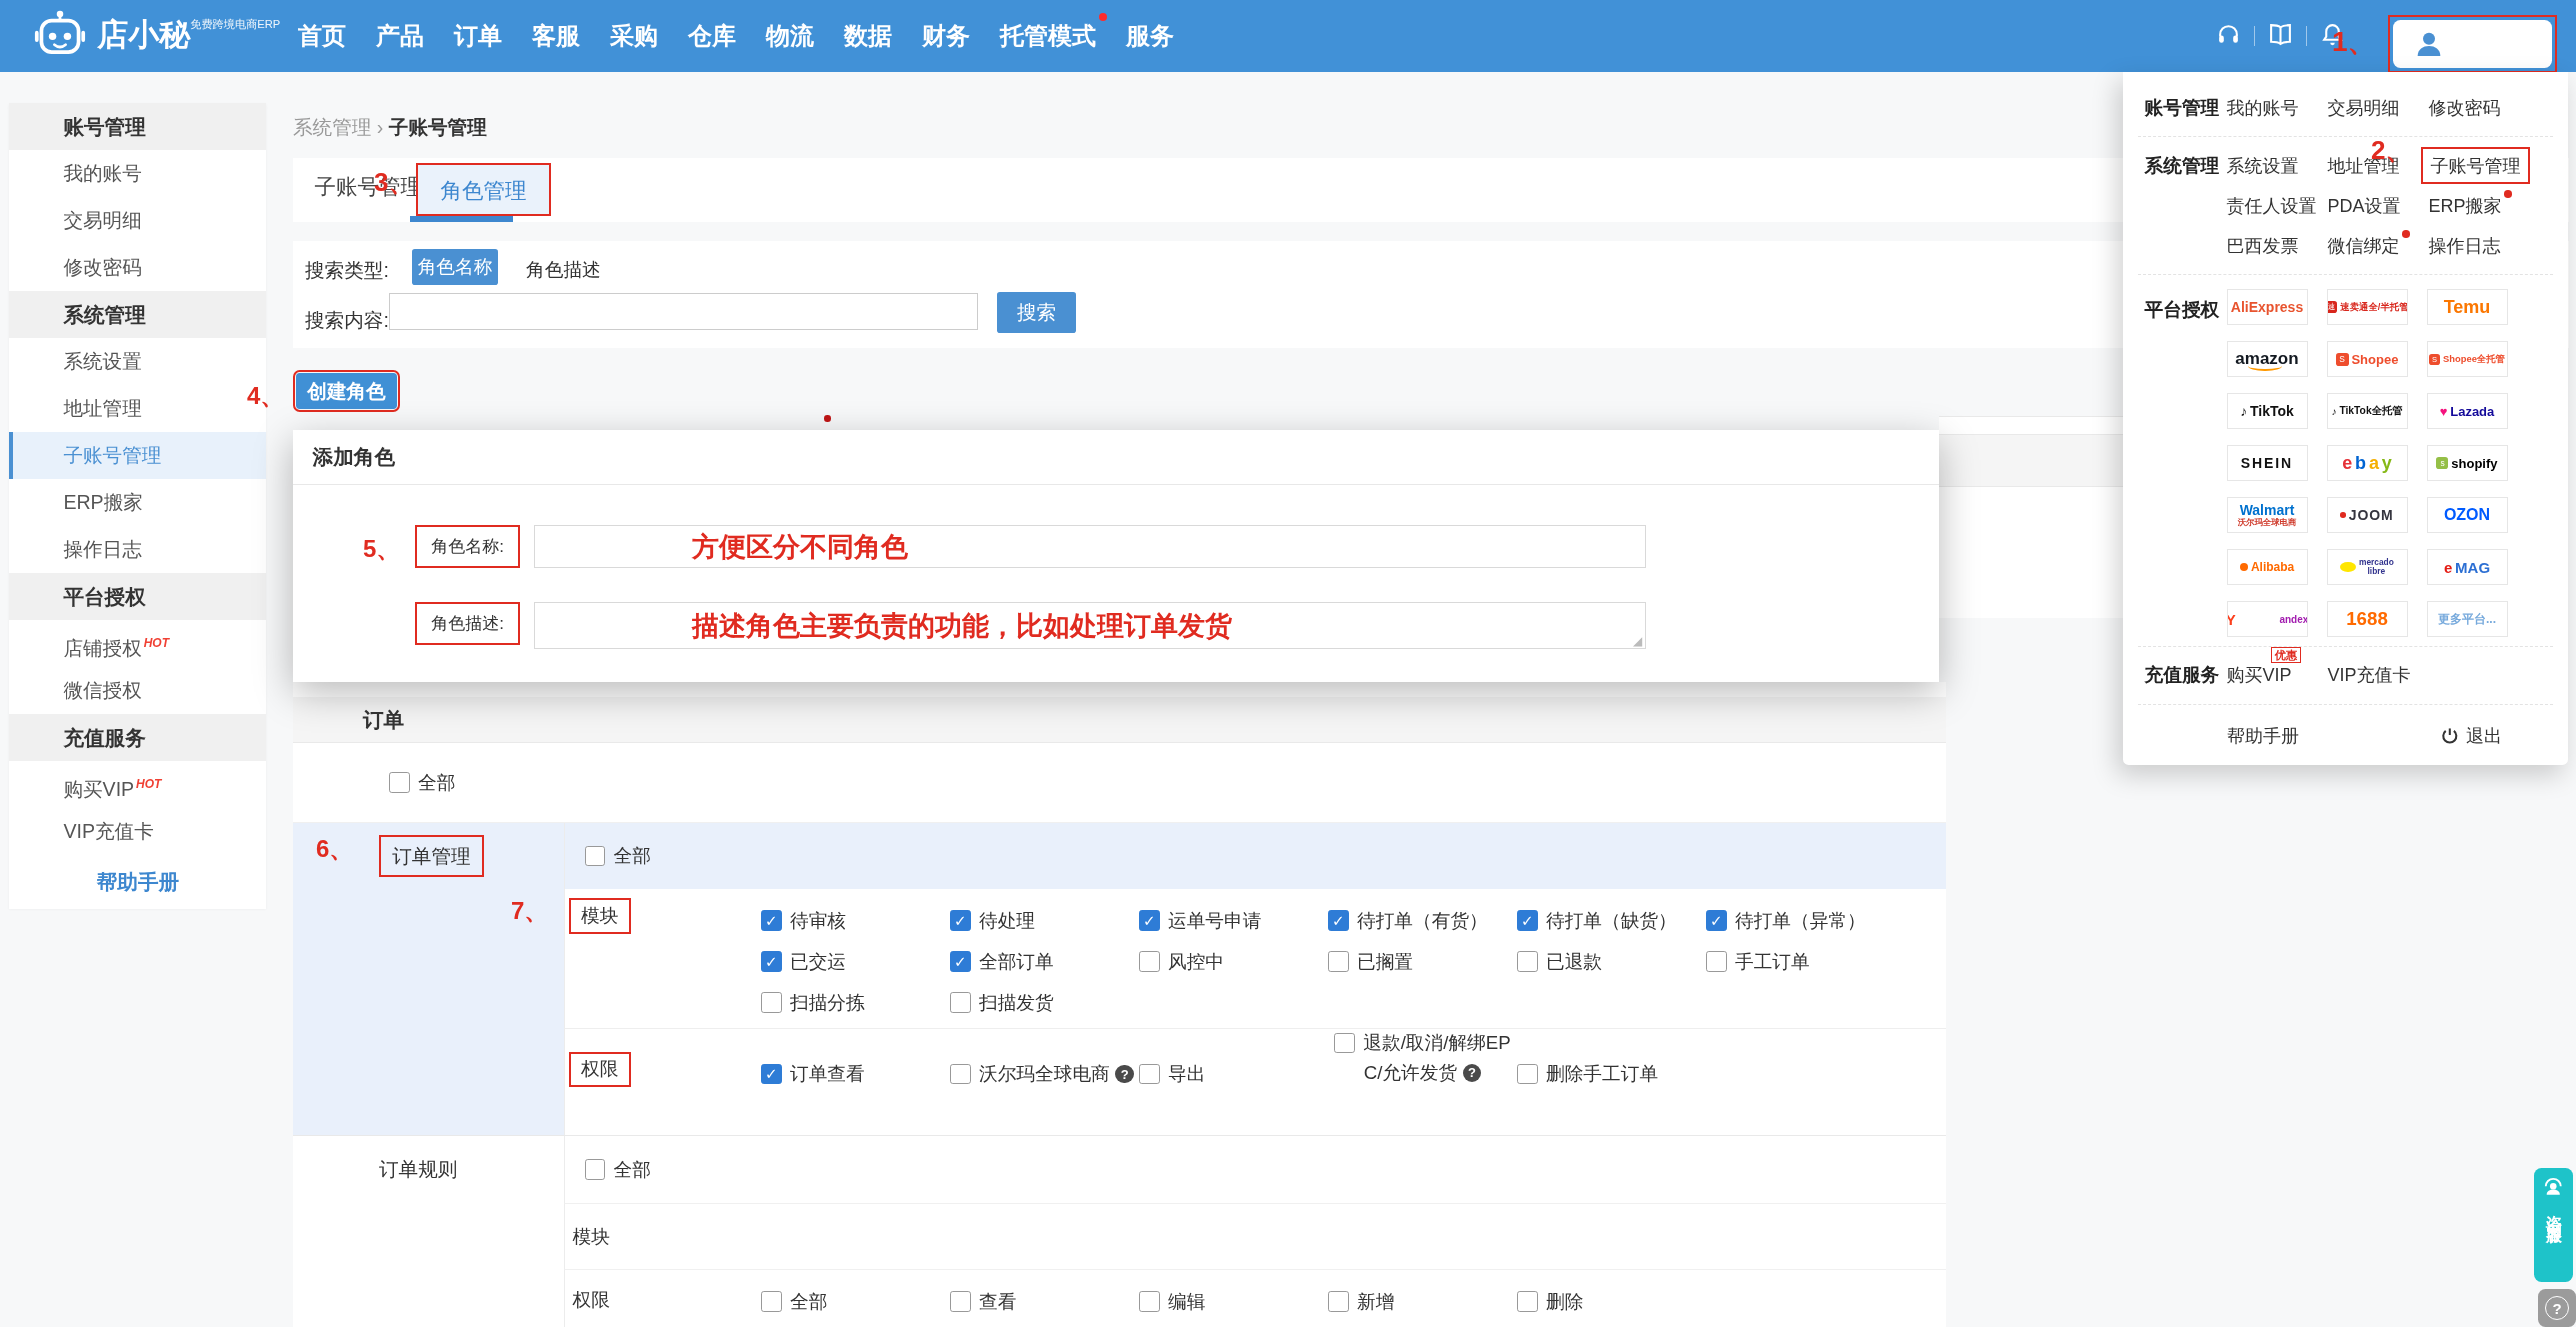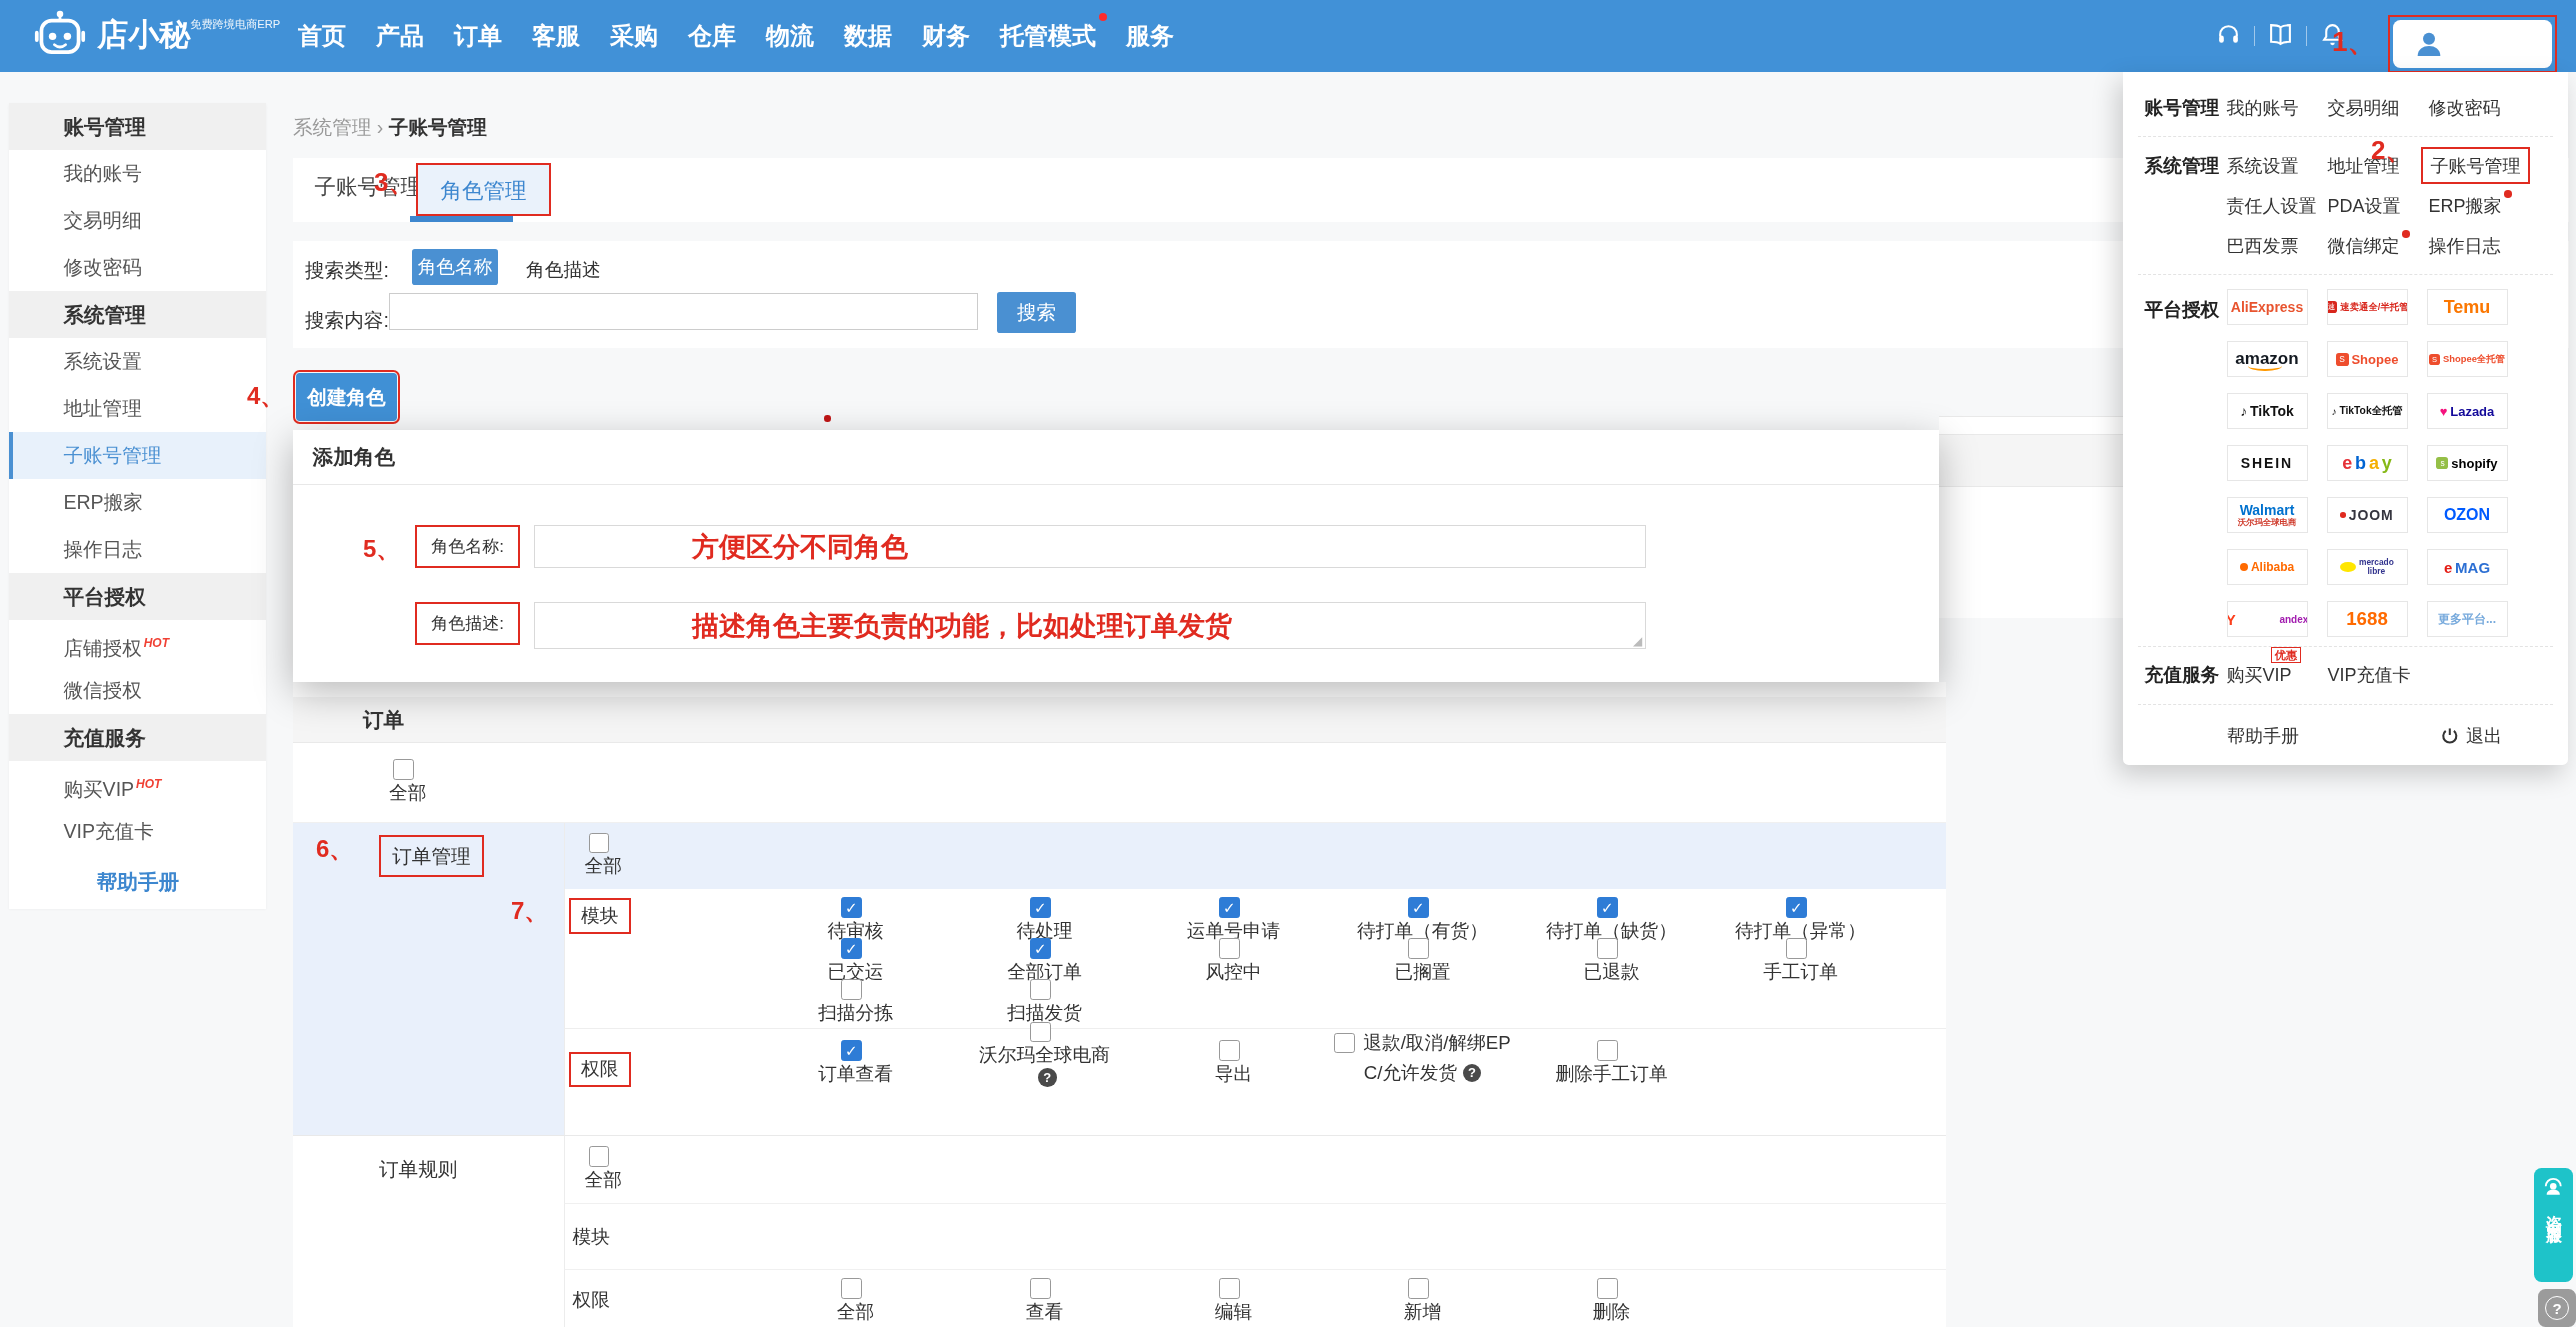--- a/index.html
+++ b/index.html
@@ -34,21 +34,21 @@
   .tab2-bg{position:absolute;left:123px;top:4.7px;width:135px;height:53px;background:#eaf2fb;}
   .tab2{position:absolute;left:123px;top:4.7px;width:135px;height:53px;line-height:53px;text-align:center;font-size:21.5px;color:#3d87cf;cursor:pointer;border:2.8px solid #e02b20;box-sizing:border-box;}
   .tab-underline{position:absolute;left:117px;bottom:0;width:103px;height:5.6px;background:#3d87cf;}
   .search-card{position:absolute;left:293px;top:241px;width:2276px;height:107px;background:#fff;z-index:2;}
   .s-label1{position:absolute;left:12px;top:16px;font-size:19.6px;color:#333;}
   .chip{position:absolute;left:119px;top:7.5px;width:86px;height:36px;background:#4a90d2;color:#fff;font-size:18.7px;display:flex;align-items:center;justify-content:center;border-radius:2.8px;cursor:pointer;}
   .type-other{position:absolute;left:233px;top:16px;font-size:18.7px;color:#333;cursor:pointer;}
   .s-label2{position:absolute;left:12px;top:66px;font-size:19.6px;color:#333;}
   .s-input{position:absolute;left:96px;top:52px;width:589px;height:37px;border:0.9px solid #ccc;background:#fff;box-sizing:border-box;}
   .s-btn{position:absolute;left:704px;top:51px;width:79px;height:41px;background:#4a90d2;color:#fff;font-size:19.6px;border-radius:2.8px;display:flex;align-items:center;justify-content:center;cursor:pointer;}
-  .create-btn{position:absolute;left:296px;top:373px;width:101px;height:48px;background:#4090d5;color:#fff;font-size:19.6px;font-weight:bold;display:flex;align-items:center;justify-content:center;border-radius:3.7px;outline:2.8px solid #e02b20;outline-offset:1.9px;z-index:6;cursor:pointer;}
+  .create-btn{position:absolute;left:296px;top:373px;width:101px;height:36px;background:#4090d5;color:#fff;font-size:19.6px;font-weight:bold;display:flex;align-items:center;justify-content:center;border-radius:3.7px;outline:2.8px solid #e02b20;outline-offset:1.9px;z-index:6;cursor:pointer;}
   .table-sliver{position:absolute;left:1939px;top:416px;width:187px;height:201px;background:#fff;z-index:1;border-top:0.9px solid #e9e9e9;}
   .sliver-band{margin-top:17px;height:51px;background:#f5f5f5;border-top:0.9px solid #e9e9e9;border-bottom:0.9px solid #e9e9e9;}
   
   .modal{position:absolute;left:293px;top:430px;width:1646px;height:252px;background:#fff;box-shadow:0 11.2px 37px rgba(0,0,0,.28);z-index:20;}
   .modal-header{height:54px;line-height:54px;padding-left:19.6px;font-size:20.6px;font-weight:bold;color:#333;border-bottom:0.9px solid #e8e8e8;}
   .field-label{position:absolute;width:105px;height:43px;border:2.8px solid #e02b20;display:flex;align-items:center;justify-content:center;font-size:17px;color:#333;box-sizing:border-box;background:#fff;}
   .field-input{position:absolute;left:241px;width:1112px;border:0.9px solid #d9d9d9;font-size:27px;font-weight:bold;color:#e02b20;display:flex;align-items:center;padding-left:157px;box-sizing:border-box;background:#fff;}
   .resize-handle{position:absolute;right:2.8px;bottom:0.9px;color:#bbb;font-size:12px;line-height:1;}
   
   .perm-card{position:absolute;left:293px;top:682px;width:1653px;height:646px;background:#fff;z-index:10;overflow:hidden;}
@@ -68,21 +68,21 @@
   .perm-line .cb-item{width:189px;flex:none;}
   .perm-items{display:flex;align-items:flex-end;margin-left:196px;padding-bottom:24px;height:82px;box-sizing:border-box;}
   .perm-items .cb-item{width:189px;flex:none;}
   .rules-head{height:67px;border-top:0.9px solid #e9e9e9;display:flex;align-items:center;}
   .rules-head .g-label{display:flex;align-items:center;height:100%;}
   .rules-name{margin-left:70px;font-size:19.6px;color:#333;}
   .rules-mod{height:66px;display:flex;}
   .rules-mod .g-content{border-top:0.9px solid #f0f0f0;}
   .rules-perm{height:61px;display:flex;}
   .rules-perm .g-content{border-top:0.9px solid #f0f0f0;}
-  .cb-item{display:inline-flex;align-items:center;cursor:pointer;white-space:nowrap;flex-direction:column;}
+  .cb-item{display:inline-flex;align-items:center;cursor:pointer;white-space:nowrap;}
   .cb{width:20.6px;height:20.6px;border:1.9px solid #999;border-radius:2.8px;background:#fff;display:inline-flex;align-items:center;justify-content:center;margin-right:8.4px;flex:none;box-sizing:border-box;}
   .cb.on{background:#2e7cd6;border-color:#2e7cd6;color:#fff;font-size:15px;font-weight:bold;}
   .cb-label{font-size:18.7px;color:#333;}
   .help-q{width:18.7px;height:18.7px;border-radius:50%;background:#4a4a4a;color:#fff;font-size:13px;display:inline-flex;align-items:center;justify-content:center;margin-left:5.6px;font-weight:bold;flex:none;}
   .two-line{display:flex;flex-direction:column;justify-content:flex-end;gap:1.9px;}
   .two-line .l{display:flex;align-items:center;font-size:18.7px;color:#333;line-height:28px;}
   
   .dropdown{position:absolute;left:2123px;top:72px;width:445px;height:693px;background:#fff;box-shadow:-5.6px 9.4px 26px rgba(0,0,0,.18);z-index:40;display:flex;flex-direction:column;border-radius:0 0 5.6px 5.6px;}
   .dd-row{display:flex;align-items:center;min-height:41px;padding-left:21.5px;position:relative;}
   .dd-label{width:82px;font-weight:bold;font-size:18.7px;color:#222;flex:none;}

